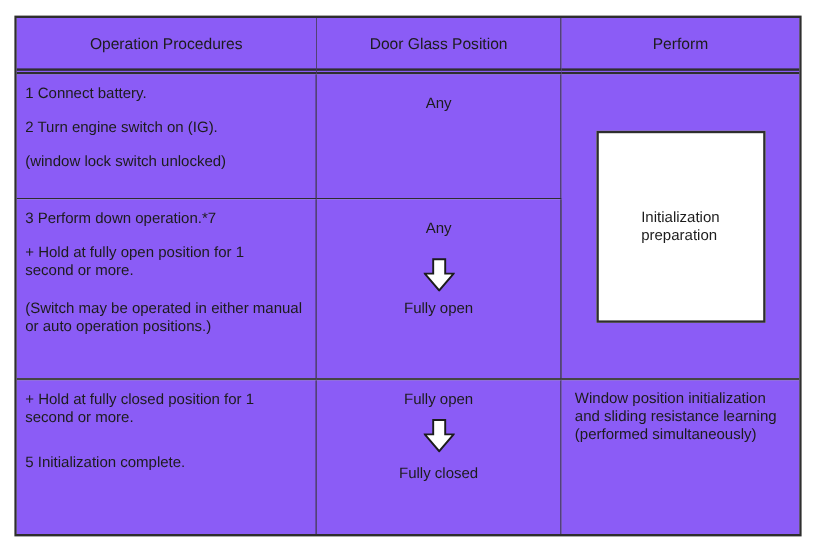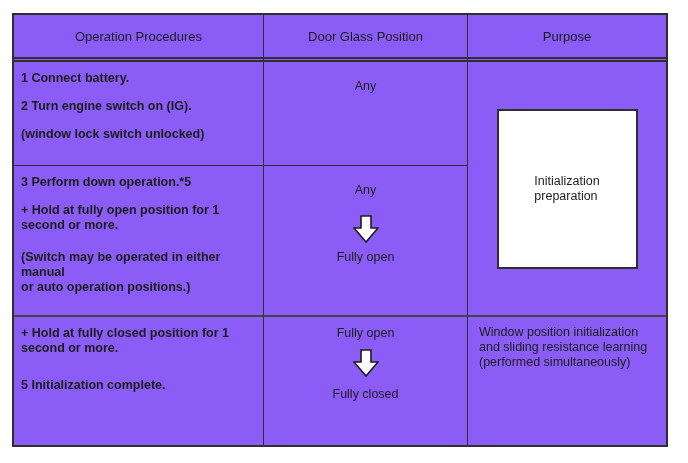--- a/index.html
+++ b/index.html
@@ -38,21 +38,21 @@
   .b-b { border-bottom: 1.5px solid #2e2e2e; }
   .b-b-thick { border-bottom: 2px solid #454545; }
   .header-cell {
     border-bottom: 5px double #2e2e2e;
     display: flex;
     align-items: center;
     justify-content: center;
     font-size: 13px;
     text-align: center;
   }
-  .proc-cell { padding: 9px 8px 0 7px; font-weight: bold; }
+  .proc-cell { padding: 9px 8px 0 7px; }
   .proc-cell p {
     margin: 0 0 13px 0;
     white-space: pre-line;
   }
   .proc-cell p.gap-lg { margin-top: 17px; }
   .proc-cell p.gap-sm { margin-top: 22px; }
   .glass-cell {
     display: flex;
     flex-direction: column;
     align-items: center;
@@ -96,41 +96,41 @@
 
 <div class="proc-table">
 
   <div class="cell header-cell b-r">
     <span>Operation Procedures</span>
   </div>
   <div class="cell header-cell b-r">
     <span>Door Glass Position</span>
   </div>
   <div class="cell header-cell">
-    <span>Purpose</span>
+    <span>Perform</span>
   </div>
 
   <div class="cell proc-cell b-r b-b">
     <p>1 Connect battery.</p>
     <p>2 Turn engine switch on (IG).</p>
     <p>(window lock switch unlocked)</p>
   </div>
   <div class="cell glass-cell b-r b-b">
     <span>Any</span>
   </div>
 
   <div class="cell purpose-merged b-b-thick">
     <div class="prep-box">
       <span class="prep-text">Initialization
 preparation</span>
     </div>
   </div>
 
   <div class="cell proc-cell b-r b-b-thick">
-    <p>3 Perform down operation.*5</p>
+    <p>3 Perform down operation.*7</p>
     <p>+ Hold at fully open position for 1
 second or more.</p>
     <p class="gap-lg">(Switch may be operated in either manual
 or auto operation positions.)</p>
   </div>
   <div class="cell glass-cell b-r b-b-thick">
     <span>Any</span>
     <span class="arrow m-arrow-a">
       <svg width="26" height="28" viewBox="0 0 26 28">
         <polygon points="8,1 18,1 18,13 25,13 13,27 1,13 8,13" fill="#ffffff" stroke="#1c1c1c" stroke-width="1.6" stroke-linejoin="miter"></polygon>

